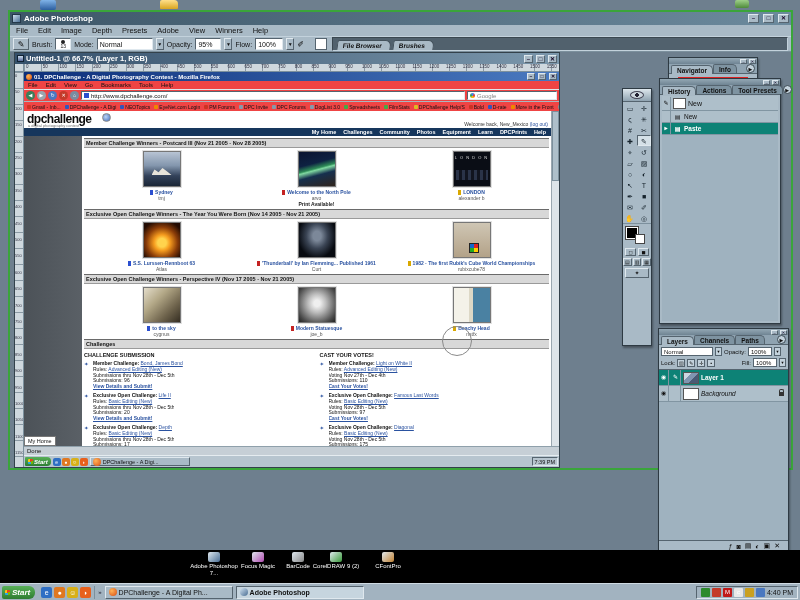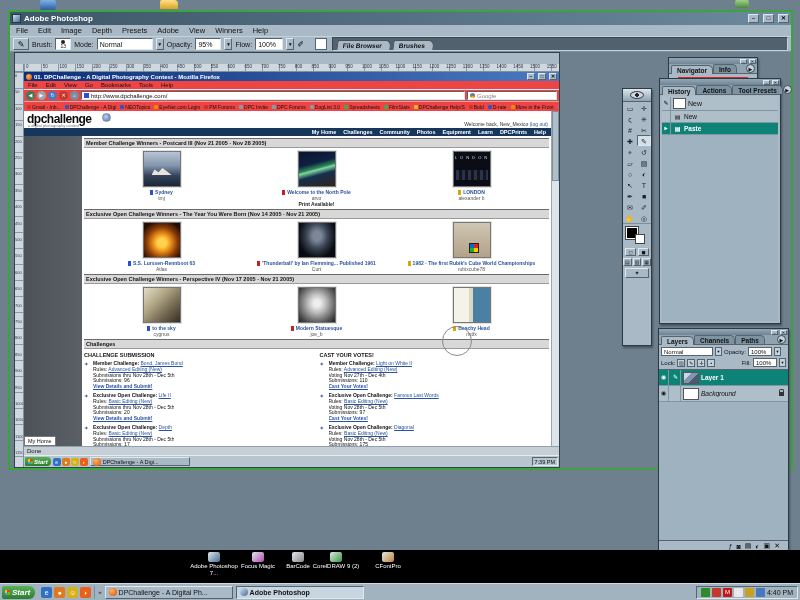--- a/index.html
+++ b/index.html
@@ -249,20 +249,28 @@
       <span id="opt-air">✐</span>
       <span id="opt-doc"></span>
       <span id="palette-well">
           <span class="well-tab">File Browser</span>
           <span class="well-tab">Brushes</span>
         </span>
     </div>
     <div id="workspace">
 
       <div class="abs" id="doc">
+        <div id="doc-title">
+          <span id="doc-icon"></span>
+          <span>Untitled-1 @ 66.7% (Layer 1, RGB)</span>
+          <span style="flex:1"></span>
+          <span class="wbtn raised ic-min"></span>
+          <span class="wbtn raised ic-max"></span>
+          <span class="wbtn raised ic-close"></span>
+        </div>
         <div class="abs" id="ruler-corner"></div>
         <div class="abs" id="hruler">
             <span class="rlab" style="left: 2px;">0</span>
             <span class="rlab" style="left: 18.8px;">50</span>
             <span class="rlab" style="left: 35.6px;">100</span>
             <span class="rlab" style="left: 52.4px;">150</span>
             <span class="rlab" style="left: 69.2px;">200</span>
             <span class="rlab" style="left: 86px;">250</span>
             <span class="rlab" style="left: 102.8px;">300</span>
             <span class="rlab" style="left: 119.6px;">350</span>

